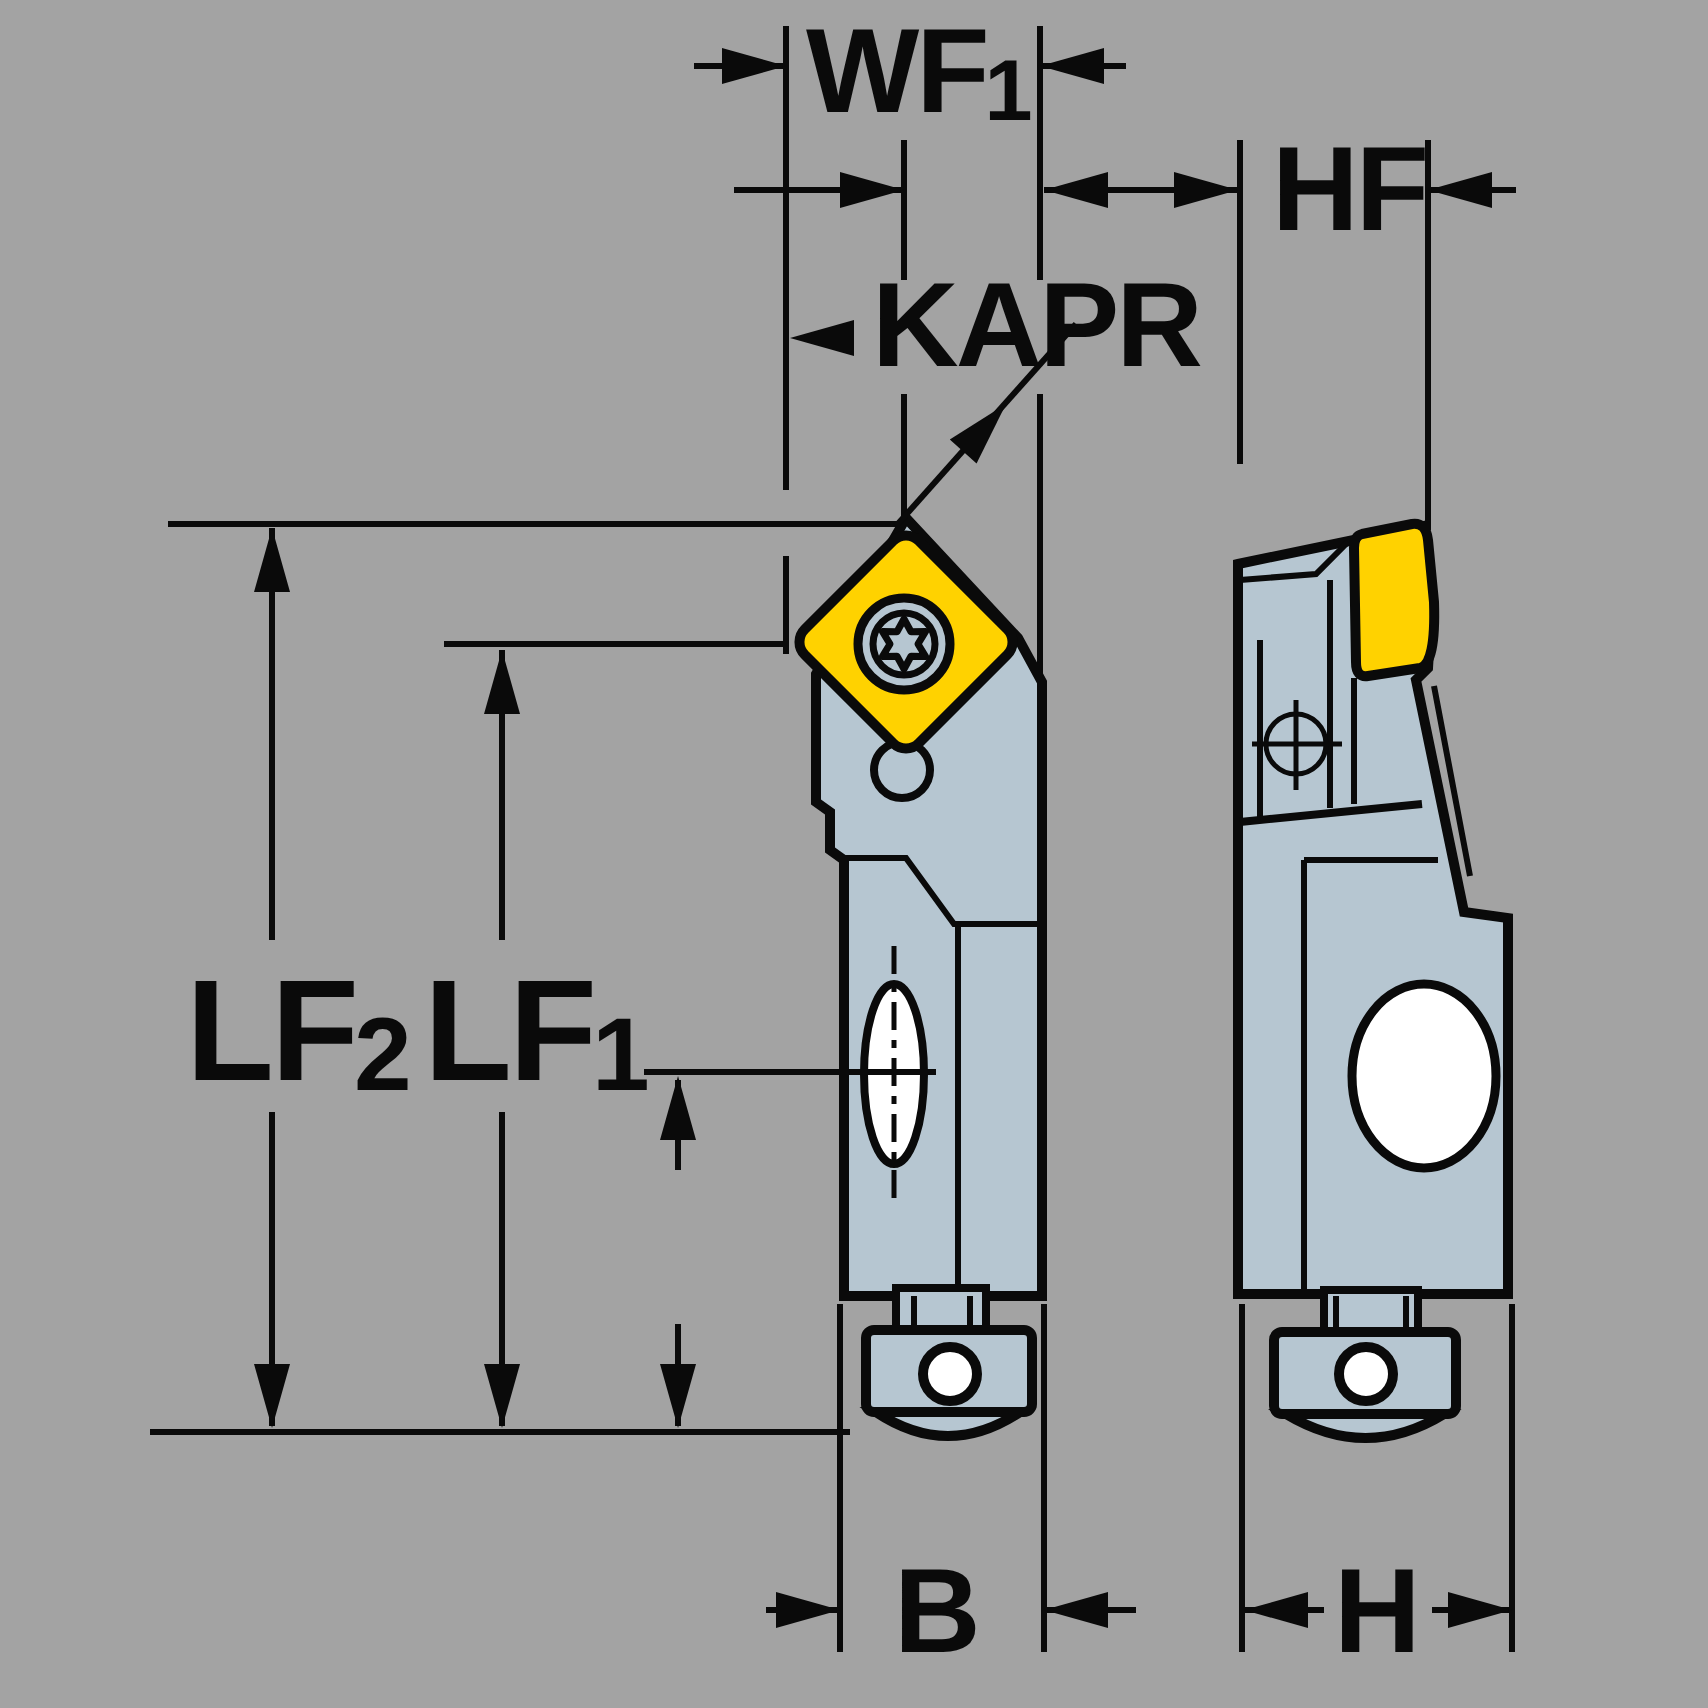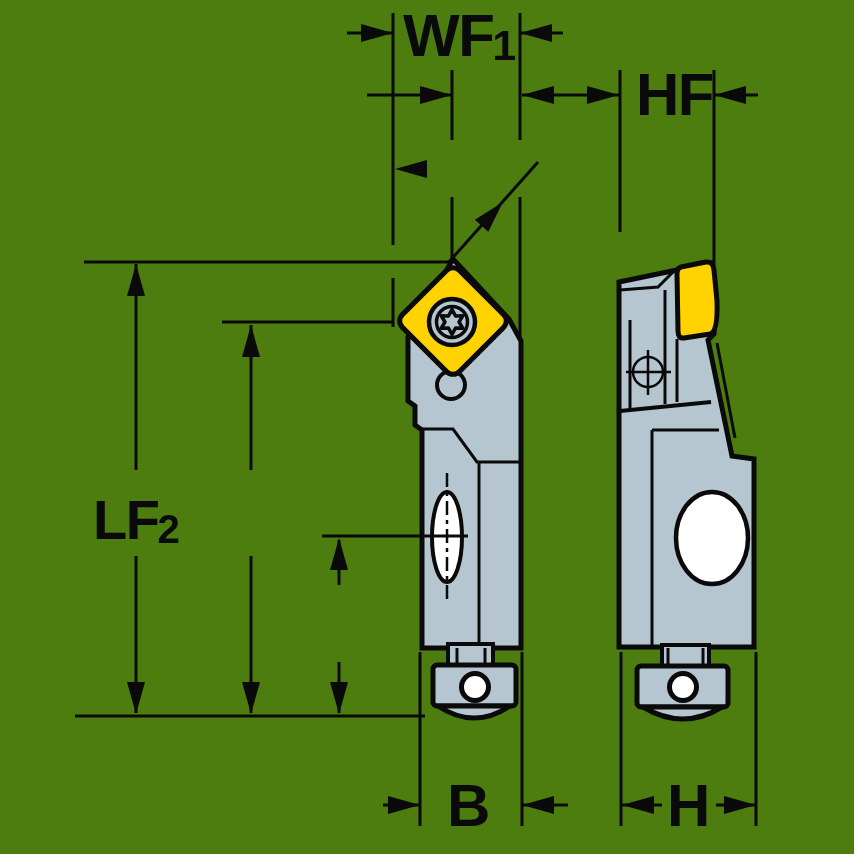--- a/index.html
+++ b/index.html
@@ -1,21 +1,21 @@
 <!DOCTYPE html>
 <html><head>
 <meta charset="utf-8">
 <style>
   html,body{margin:0;padding:0;background:#fff;}
-  .canvas{position:relative;width:854px;height:854px;background:#4d7c0f;overflow:hidden;
+  .canvas{position:relative;width:854px;height:854px;background:#a3a3a3;overflow:hidden;
           font-family:"Liberation Sans",sans-serif;}
   .canvas svg{position:absolute;left:0;top:0;}
   .lbl{position:absolute;font-family:"Liberation Sans",sans-serif;font-weight:700;
        font-size:60px;line-height:1;color:#0a0a0a;letter-spacing:-1.5px;white-space:nowrap;}
-  .lbl.big{font-size:56px;margin-top:12px;}
+  .lbl.big{font-size:72px;}
   .lbl .sub{font-size:0.72em;position:relative;top:0.09em;margin-left:-1px;}
 </style>
 </head>
 <body>
 
 <div class="canvas">
 
 <svg width="854" height="854" viewBox="0 0 854 854">
   <defs>
     <path id="arrow" d="M0,0 L-32,-9 L-32,9 Z"></path>
@@ -125,22 +125,24 @@
     <use href="#arrow" fill="#0a0a0a" stroke="none" transform="translate(622,805) rotate(180)"></use>
     <use href="#arrow" fill="#0a0a0a" stroke="none" transform="translate(756,805)"></use>
   </g>
 </svg>
 
 <div class="lbl" style="left:403px;top:6px"><span>WF</span><span class="sub">1</span></div>
 
 
 <div class="lbl" style="left:636px;top:65px"><span>HF</span><span class="sub"></span></div>
 
+<div class="lbl" style="left:436px;top:133px"><span>KAPR</span><span class="sub"></span></div>
 
 <div class="lbl big" style="left:93px;top:480px"><span>LF</span><span class="sub">2</span></div>
 
+<div class="lbl big" style="left:212px;top:480px"><span>LF</span><span class="sub">1</span></div>
 
 
 <div class="lbl" style="left:447px;top:776px"><span>B</span><span class="sub"></span></div>
 
 <div class="lbl" style="left:667px;top:776px"><span>H</span><span class="sub"></span></div>
 
 </div>
 
 </body></html>

